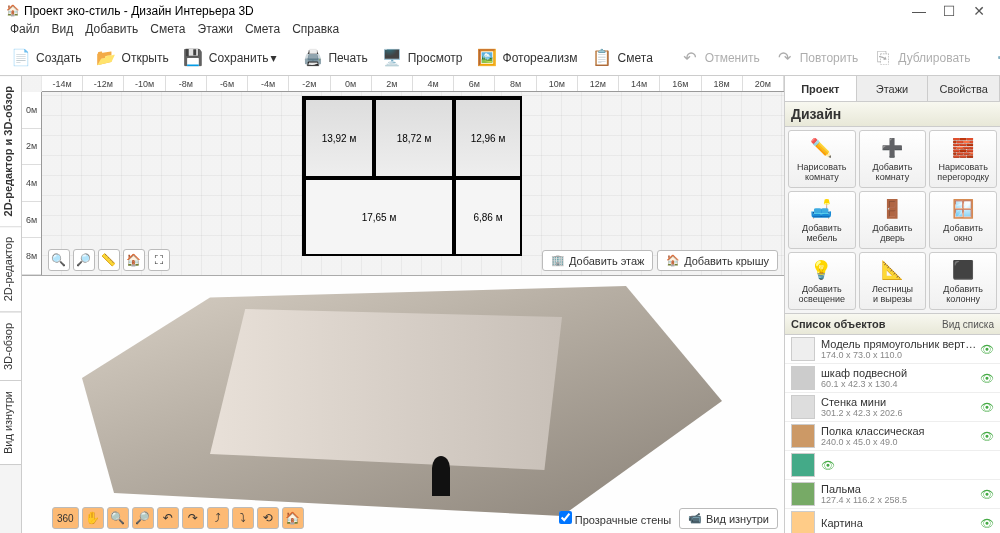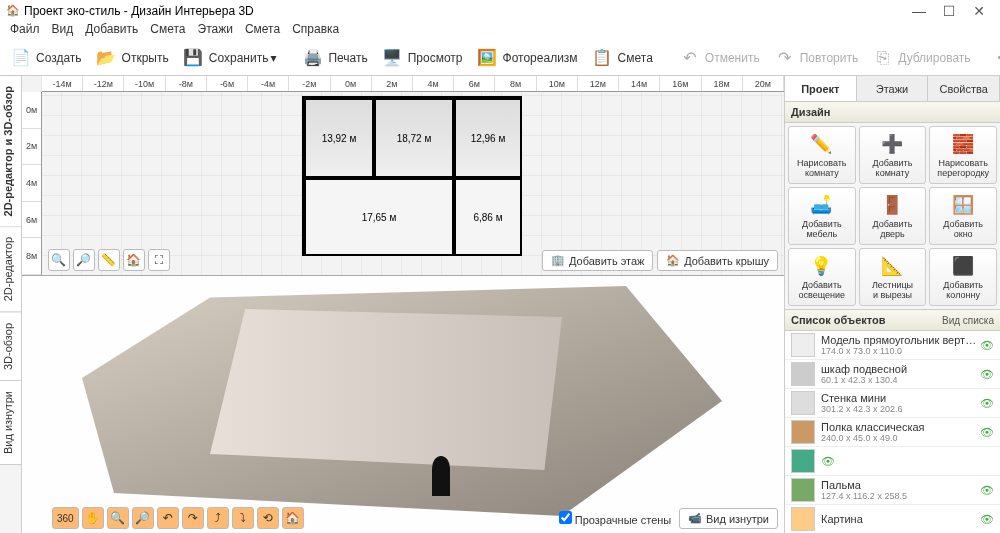--- a/index.html
+++ b/index.html
@@ -41,21 +41,21 @@
 .v3d-person { position:absolute; left:410px; top:180px; width:18px; height:40px; background:#111; border-radius:50% 50% 0 0 / 30% 30% 0 0; }
 .v3d-toolbar { position:absolute; bottom:4px; left:30px; display:flex; gap:3px; }
 .v3d-toolbar .vb { width:22px; height:22px; border:1px solid #bbb; background:#fdba74; border-radius:3px; display:flex; align-items:center; justify-content:center; cursor:pointer; font-size:12px; }
 .v3d-toolbar .vb.lbl { width:auto; padding:0 4px; font-size:10px; }
 .v3d-right { position:absolute; bottom:4px; right:6px; display:flex; gap:8px; align-items:center; font-size:11px; }
 .v3d-right .btn { padding:3px 8px; border:1px solid #bbb; background:#fff; border-radius:3px; cursor:pointer; display:flex; align-items:center; gap:4px; }
 .right-panel { width:215px; display:flex; flex-direction:column; background:#f5f5f5; }
 .rtabs { height:26px; display:flex; border-bottom:1px solid #ccc; background:#eee; }
 .rtab { flex:1; text-align:center; line-height:26px; font-size:11px; border-right:1px solid #ccc; cursor:pointer; }
 .rtab.active { background:#fff; font-weight:bold; }
-.rsection { padding:4px 6px; background:linear-gradient(#f8f8f0,#e8e8d8); border-bottom:1px solid #ccc; font-weight:bold; font-size:11px; }
+.rsection { padding:4px 6px; background:linear-gradient(#f8f8f0,#e8e8d8); border-bottom:1px solid #ccc; font-weight:bold; font-size:14px; }
 .rgrid { display:grid; grid-template-columns:repeat(3,1fr); gap:3px; padding:3px; background:#f5f5f5; }
 .rcell { background:linear-gradient(#fff,#f0f0f0); border:1px solid #ccc; border-radius:3px; height:58px; display:flex; flex-direction:column; align-items:center; justify-content:center; cursor:pointer; font-size:9px; text-align:center; padding:2px; }
 .rcell .cic { width:24px; height:24px; margin-bottom:2px; display:flex; align-items:center; justify-content:center; font-size:18px; }
 .list-head { display:flex; align-items:center; padding:4px 6px; background:linear-gradient(#f8f8f0,#e8e8d8); border-top:1px solid #ccc; border-bottom:1px solid #ccc; font-size:11px; }
 .list-head .tt { font-weight:bold; flex:1; }
 .list-head .vl { font-size:10px; color:#555; }
 .obj-list { flex:1; overflow-y:auto; background:#fff; }
 .obj-item { display:flex; align-items:center; padding:2px 6px; border-bottom:1px solid #eee; cursor:pointer; }
 .obj-item .thumb { width:24px; height:24px; background:#ddd; margin-right:6px; border:1px solid #ccc; flex-shrink:0; }
 .obj-item .info { flex:1; overflow:hidden; }

